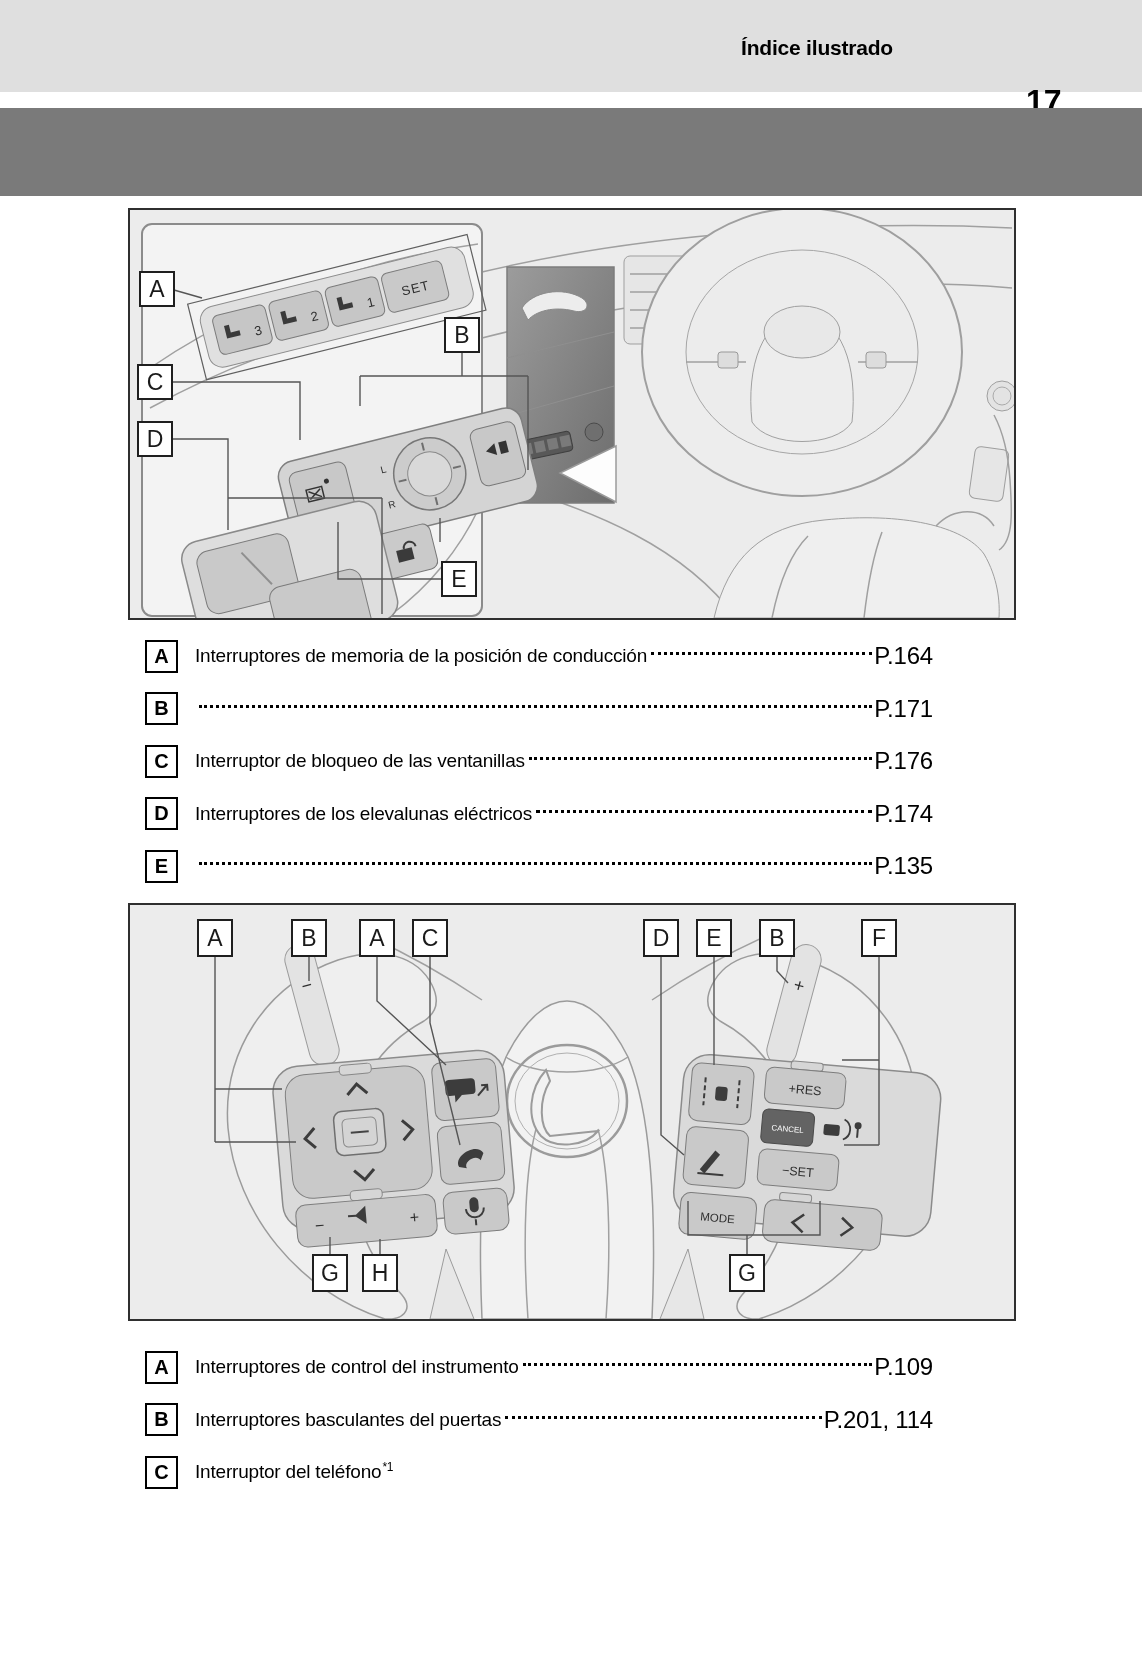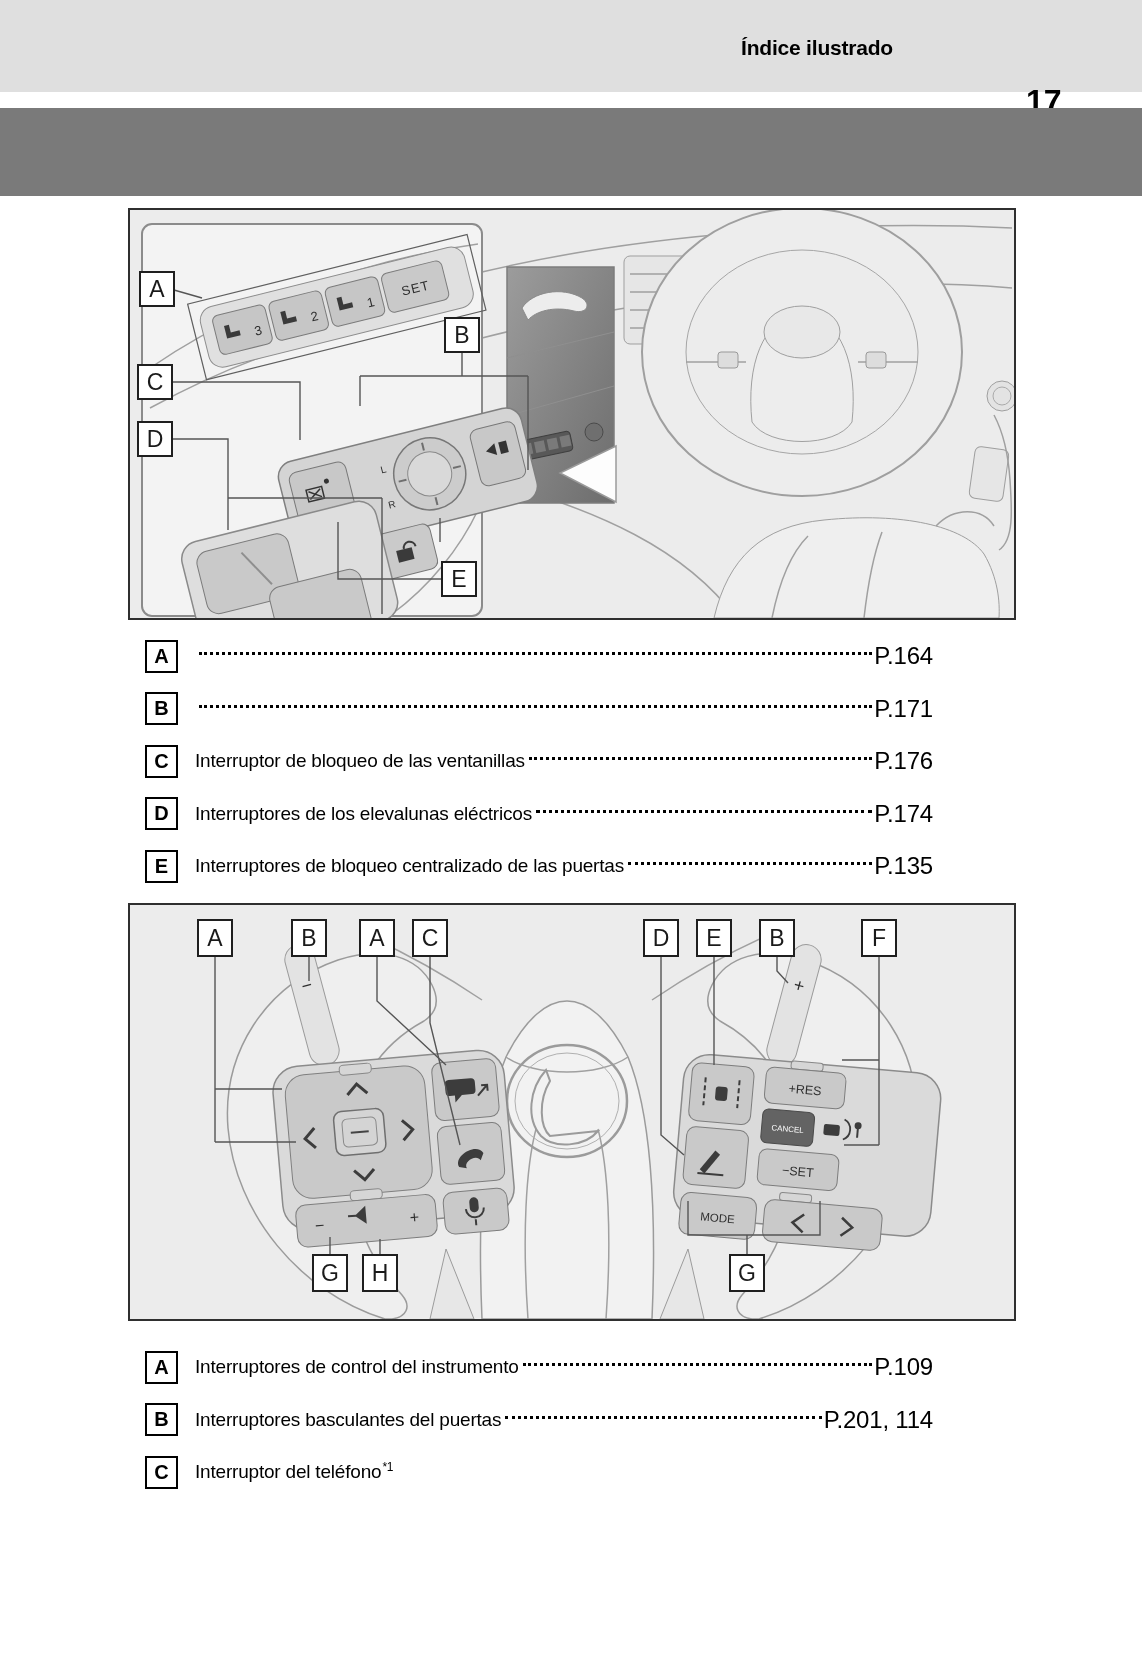--- a/index.html
+++ b/index.html
@@ -167,20 +167,21 @@
         <text class="callout" x="25" y="180">C</text>
         <text class="callout" x="25" y="237">D</text>
         <text class="callout" x="329" y="377">E</text>
       </g>
     </svg>
   </div>
 
   <div class="list list1">
     <div class="row">
       <span class="letterbox">A</span>
+      <span class="itemtext">Interruptores de memoria de la posición de conducción</span>
       <span class="dots"></span>
       <span class="pageref">P.164</span>
     </div>
     <div class="row">
       <span class="letterbox">B</span>
       <span class="dots"></span>
       <span class="pageref">P.171</span>
     </div>
     <div class="row">
       <span class="letterbox">C</span>
@@ -189,21 +190,20 @@
       <span class="pageref">P.176</span>
     </div>
     <div class="row">
       <span class="letterbox">D</span>
       <span class="itemtext">Interruptores de los elevalunas eléctricos</span>
       <span class="dots"></span>
       <span class="pageref">P.174</span>
     </div>
     <div class="row">
       <span class="letterbox">E</span>
-      <span class="itemtext">Interruptores de bloqueo centralizado de las puertas</span>
       <span class="dots"></span>
       <span class="pageref">P.135</span>
     </div>
   </div>
 
   <div class="fig fig2">
     <svg width="884" height="414" viewBox="0 0 884 414">
 
       <g>
 

